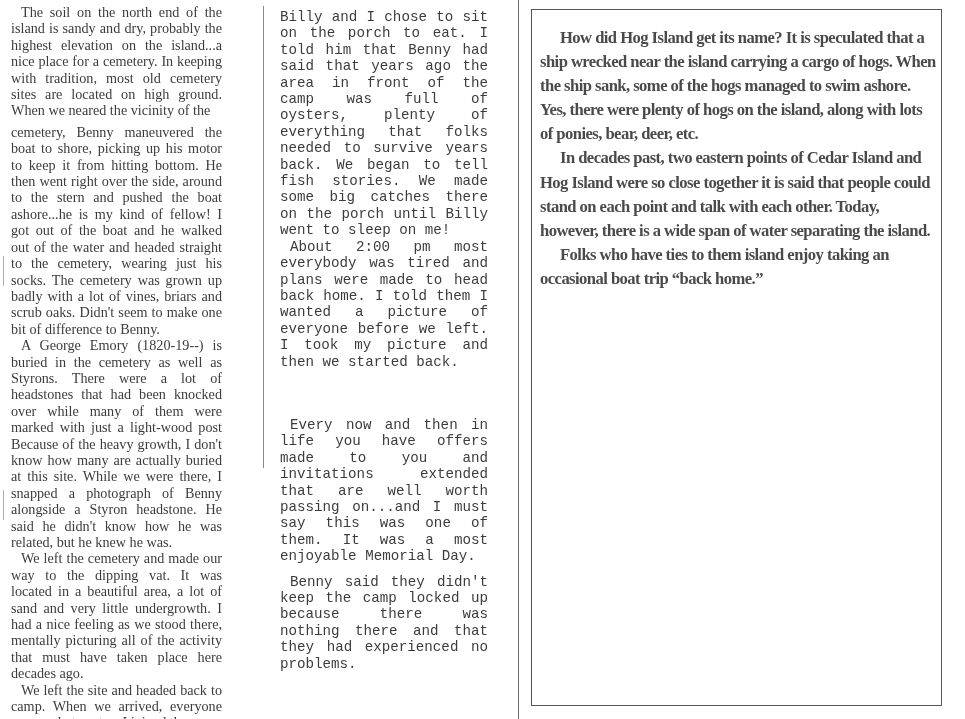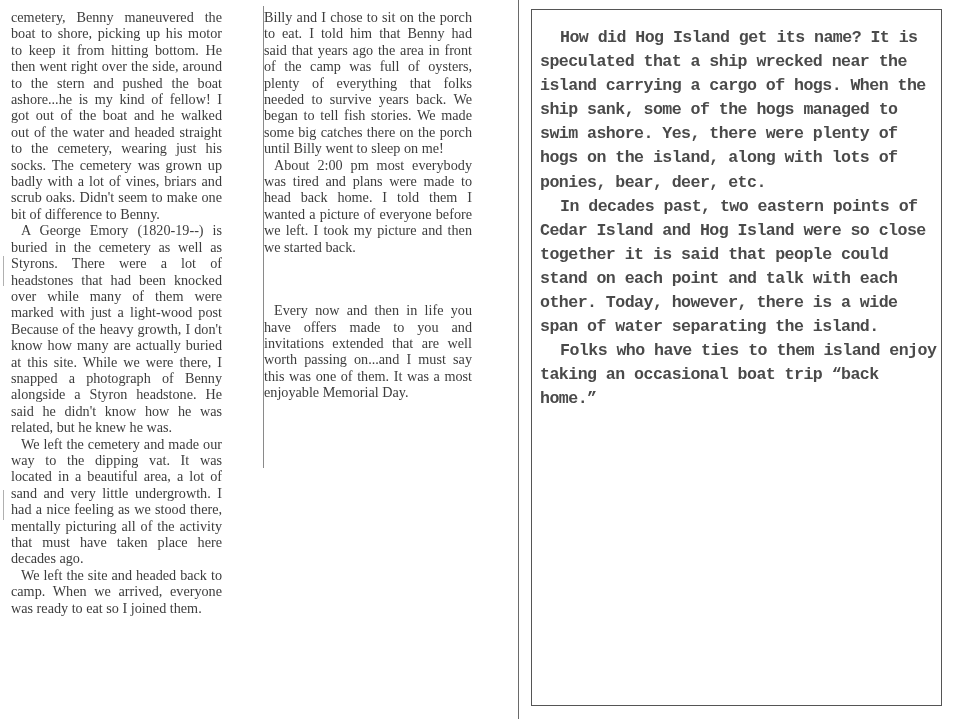--- a/index.html
+++ b/index.html
@@ -10,21 +10,21 @@
   }
   .col {
     position: absolute;
     font-family: "Liberation Serif", "DejaVu Serif", serif;
     font-size: 14.2px;
     line-height: 16.4px;
     text-align: justify;
     color: #3c3c3c;
   }
   #col1 { left: 11px; top: 4px; width: 211px; }
-  #col2 { left: 264px; top: 9px; width: 208px; }
+  #col2 { left: 280px; top: 9px; width: 208px; font-family: Liberation Mono, monospace; }
   .col p { margin: 0; text-indent: 10px; }
   .col p.noindent { text-indent: 0; }
   .col p.gap { margin-top: 47px; }
   .col p.gap-sm { margin-top: 9px; }
   .break-gap { height: 5px; }
   .vrule {
     position: absolute; width: 1px; background: #8a8a8a;
   }
   #rule-left-a { left: 3px; top: 256px; height: 30px; background: #b0b0b0; }
   #rule-left-b { left: 3px; top: 490px; height: 30px; background: #b0b0b0; }
@@ -32,50 +32,52 @@
   #rule-mid { left: 518px; top: 0px; height: 719px; background: #6a6a6a; }
   #sidebar-box {
     position: absolute;
     left: 531px; top: 9px; width: 411px; height: 697px;
     border: 1.5px solid #555555;
     box-sizing: border-box;
   }
   #sidebar-text {
     position: absolute;
     left: 540px; top: 26px; width: 398px;
-    font-family: Liberation Mono, monospace;
+    font-family: Liberation Serif, serif;
     font-weight: bold;
     font-size: 16.6px;
     line-height: 24.1px;
     color: #4a4a4a;
     letter-spacing: -0.55px;
   }
   #sidebar-text p { margin: 0; text-indent: 20px; }
   #sidebar-text p.first { text-indent: 20px; }
 </style>
 </head>
 <body>
 
 <div class="vrule" id="rule-left-a"></div>
 <div class="vrule" id="rule-left-b"></div>
 
 <div class="col" id="col1">
+  <p>The soil on the north end of the island is sandy and dry, probably the highest elevation on the island...a nice place for a cemetery. In keeping with tradition, most old cemetery sites are located on high ground. When we neared the vicinity of the</p>
   <div class="break-gap"></div>
   <p class="noindent">cemetery, Benny maneuvered the boat to shore, picking up his motor to keep it from hitting bottom. He then went right over the side, around to the stern and pushed the boat ashore...he is my kind of fellow! I got out of the boat and he walked out of the water and headed straight to the cemetery, wearing just his socks. The cemetery was grown up badly with a lot of vines, briars and scrub oaks. Didn't seem to make one bit of difference to Benny.</p>
   <p>A George Emory (1820-19--) is buried in the cemetery as well as Styrons. There were a lot of headstones that had been knocked over while many of them were marked with just a light-wood post Because of the heavy growth, I don't know how many are actually buried at this site. While we were there, I snapped a photograph of Benny alongside a Styron headstone. He said he didn't know how he was related, but he knew he was.</p>
   <p>We left the cemetery and made our way to the dipping vat. It was located in a beautiful area, a lot of sand and very little undergrowth. I had a nice feeling as we stood there, mentally picturing all of the activity that must have taken place here decades ago.</p>
   <p>We left the site and headed back to camp. When we arrived, everyone was ready to eat so I joined them.</p>
 </div>
 
 <div class="vrule" id="rule-col2"></div>
 
 <div class="col" id="col2">
   <p class="noindent">Billy and I chose to sit on the porch to eat. I told him that Benny had said that years ago the area in front of the camp was full of oysters, plenty of everything that folks needed to survive years back. We began to tell fish stories. We made some big catches there on the porch until Billy went to sleep on me!</p>
   <p>About 2:00 pm most everybody was tired and plans were made to head back home. I told them I wanted a picture of everyone before we left. I took my picture and then we started back.</p>
   <p class="gap">Every now and then in life you have offers made to you and invitations extended that are well worth passing on...and I must say this was one of them. It was a most enjoyable Memorial Day.</p>
+  <p class="gap-sm">Benny said they didn't keep the camp locked up because there was nothing there and that they had experienced no problems.</p>
 </div>
 
 <div class="vrule" id="rule-mid"></div>
 
 <div id="sidebar-box"></div>
 <div id="sidebar-text">
   <p class="first">How did Hog Island get its name? It is speculated that a ship wrecked near the island carrying a cargo of hogs. When the ship sank, some of the hogs managed to swim ashore. Yes, there were plenty of hogs on the island, along with lots of ponies, bear, deer, etc.</p>
   <p>In decades past, two eastern points of Cedar Island and Hog Island were so close together it is said that people could stand on each point and talk with each other. Today, however, there is a wide span of water separating the island.</p>
   <p>Folks who have ties to them island enjoy taking an occasional boat trip “back home.”</p>
 </div>

